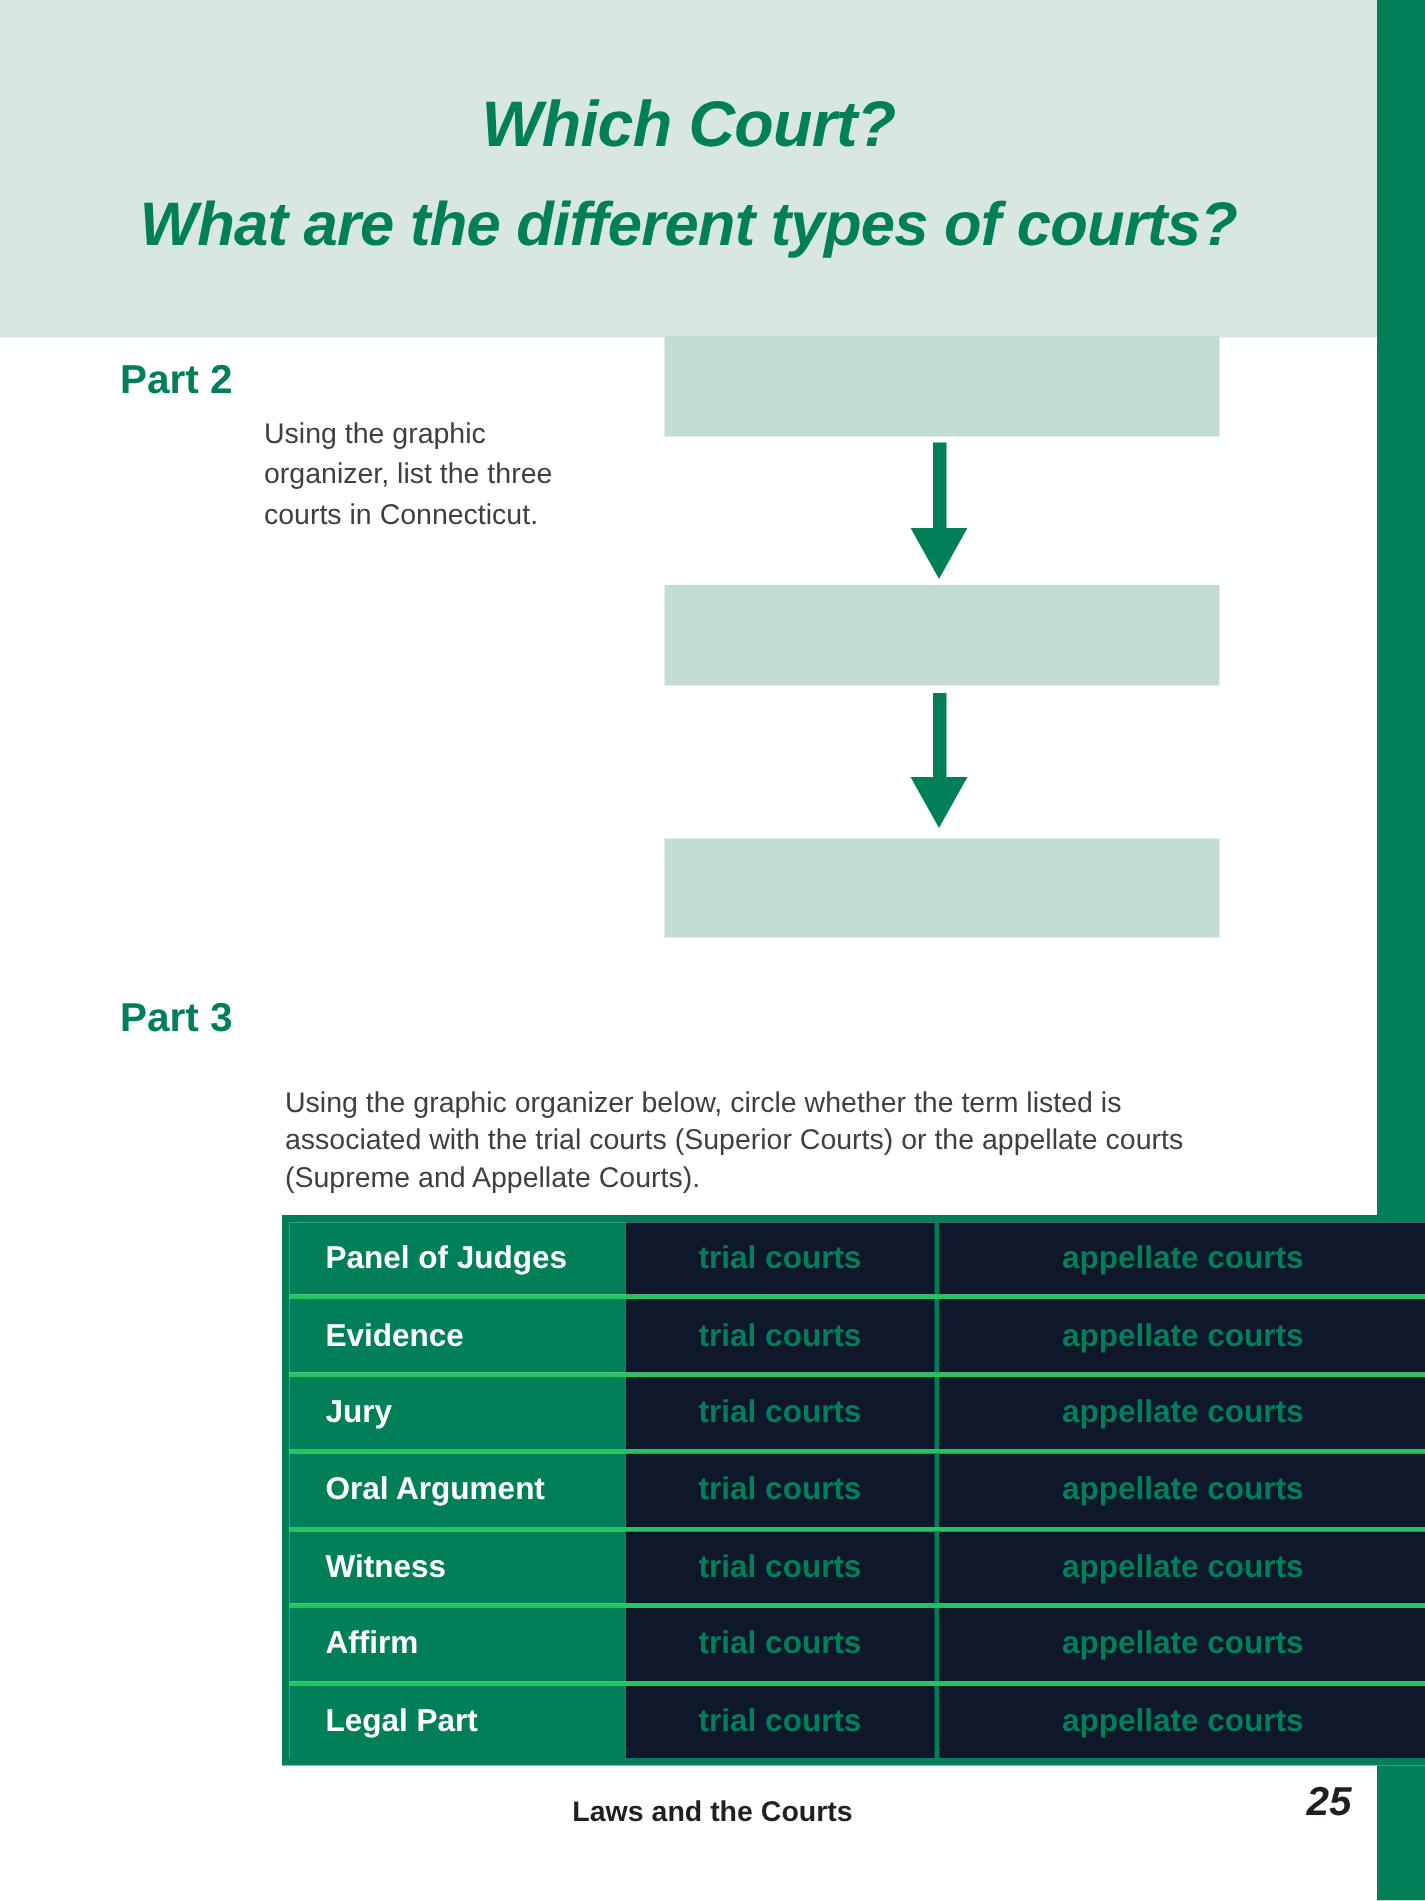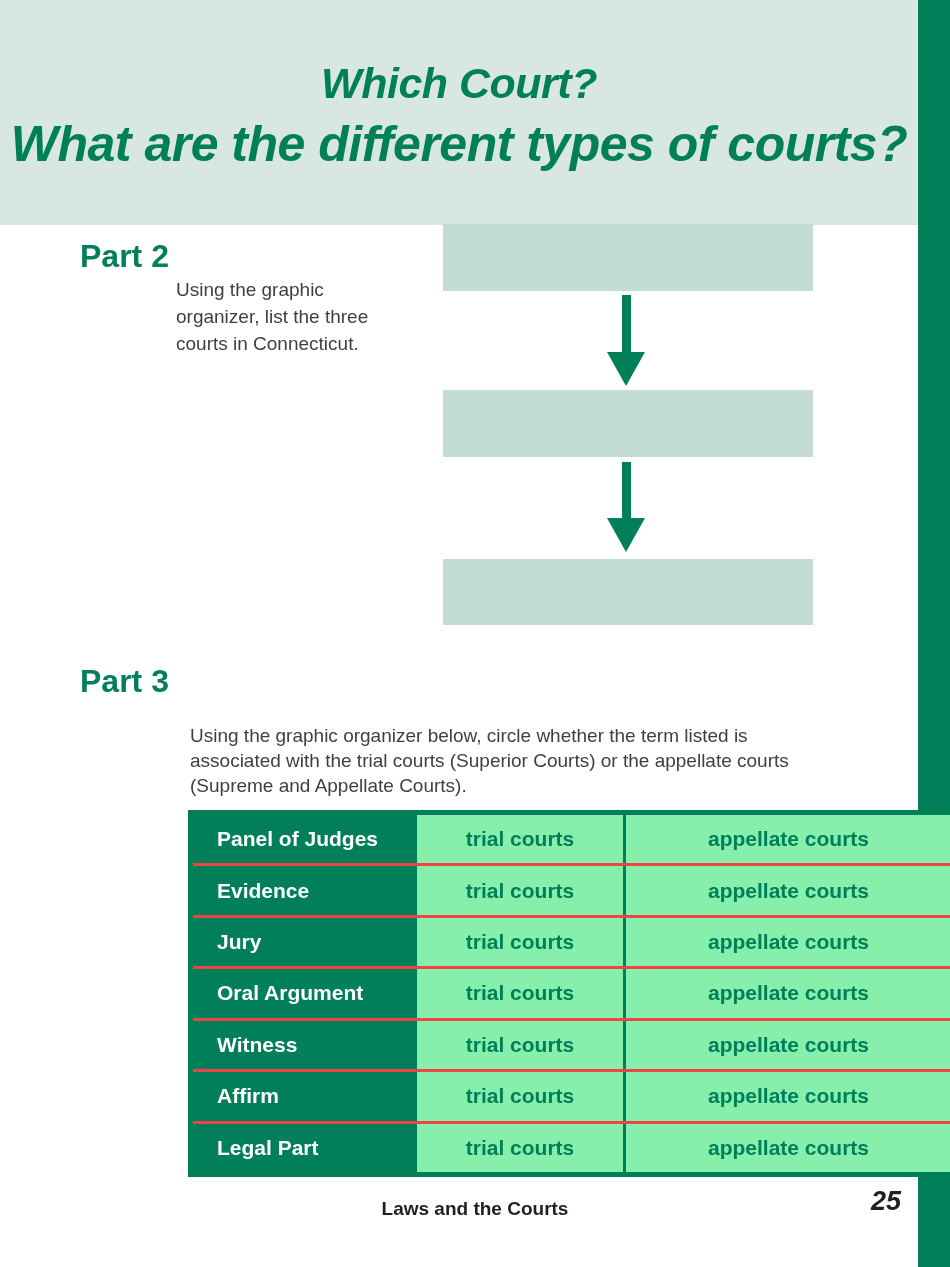--- a/index.html
+++ b/index.html
@@ -34,29 +34,29 @@
     text-align: center;
   }
   .title-line1, .title-line2 {
     color: #007F58;
     font-weight: bold;
     font-style: italic;
     letter-spacing: -0.5px;
     line-height: 1;
   }
   .title-line1 { font-size: 43px; margin-top: 62px; }
-  .title-line2 { font-size: 50px; margin-top: 14px; }
+  .title-line2 { font-size: 41px; margin-top: 24px; }
 
   
   .part-heading {
     position: absolute;
     left: 80px;
     color: #007F58;
     font-weight: bold;
-    font-size: 32px;
+    font-size: 27px;
     line-height: 1;
   }
   #part2-heading { top: 240px; }
   #part3-heading { top: 665px; }
 
   .body-text {
     position: absolute;
     color: #3F3F3F;
     font-size: 19px;
   }
@@ -112,40 +112,40 @@
     background: #ffffff;
     display: flex;
     flex-direction: column;
     text-align: right;
   }
   .court-row {
     flex: 1;
     display: flex;
     align-items: stretch;
   }
-  .court-row + .court-row { border-top: 3px solid #ef4444; }
+  .court-row + .court-row { border-top: 3px solid #22c55e; }
   .term-cell {
     width: 224px;
     background: #007F58;
     color: #ffffff;
     font-weight: bold;
     font-size: 21px;
     display: flex;
     align-items: center;
     padding-left: 24px;
     box-sizing: border-box;
   }
   .choice-cell {
     color: #007F58;
     font-weight: bold;
     font-size: 21px;
     display: flex;
     align-items: center;
     justify-content: center;
-    background: #86efac;
+    background: #0f172a;
     cursor: pointer;
   }
   .choice-trial {
     width: 209px;
     border-right: 3px solid #007F58;
     box-sizing: border-box;
   }
   .choice-appellate { flex: 1; }
 
   

